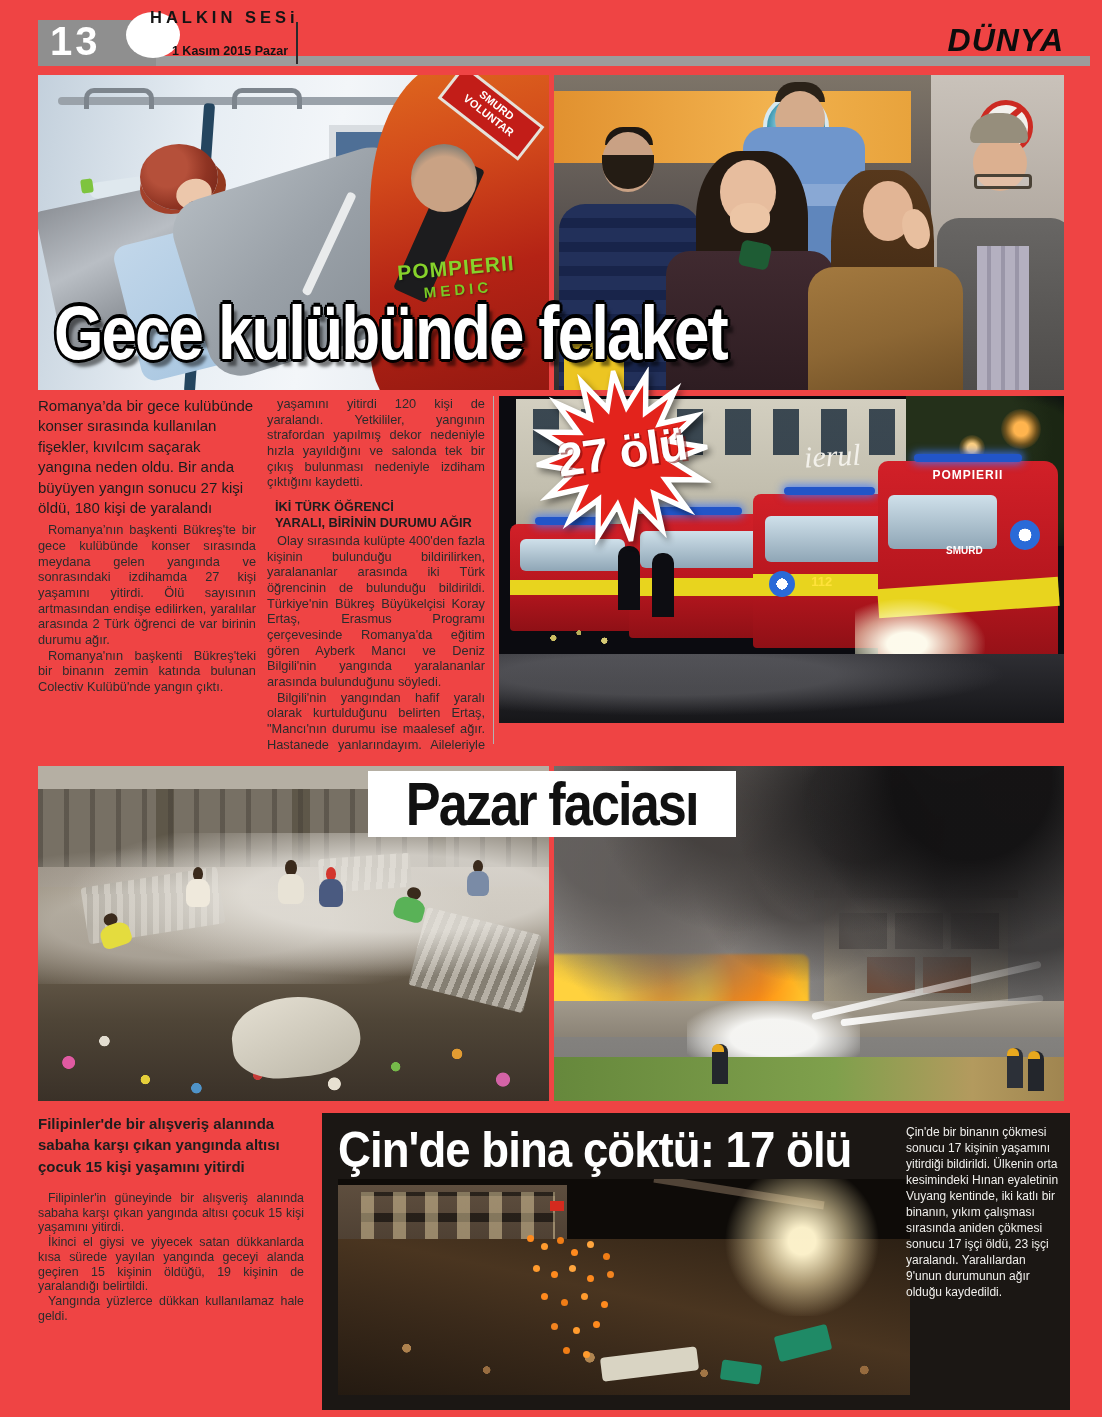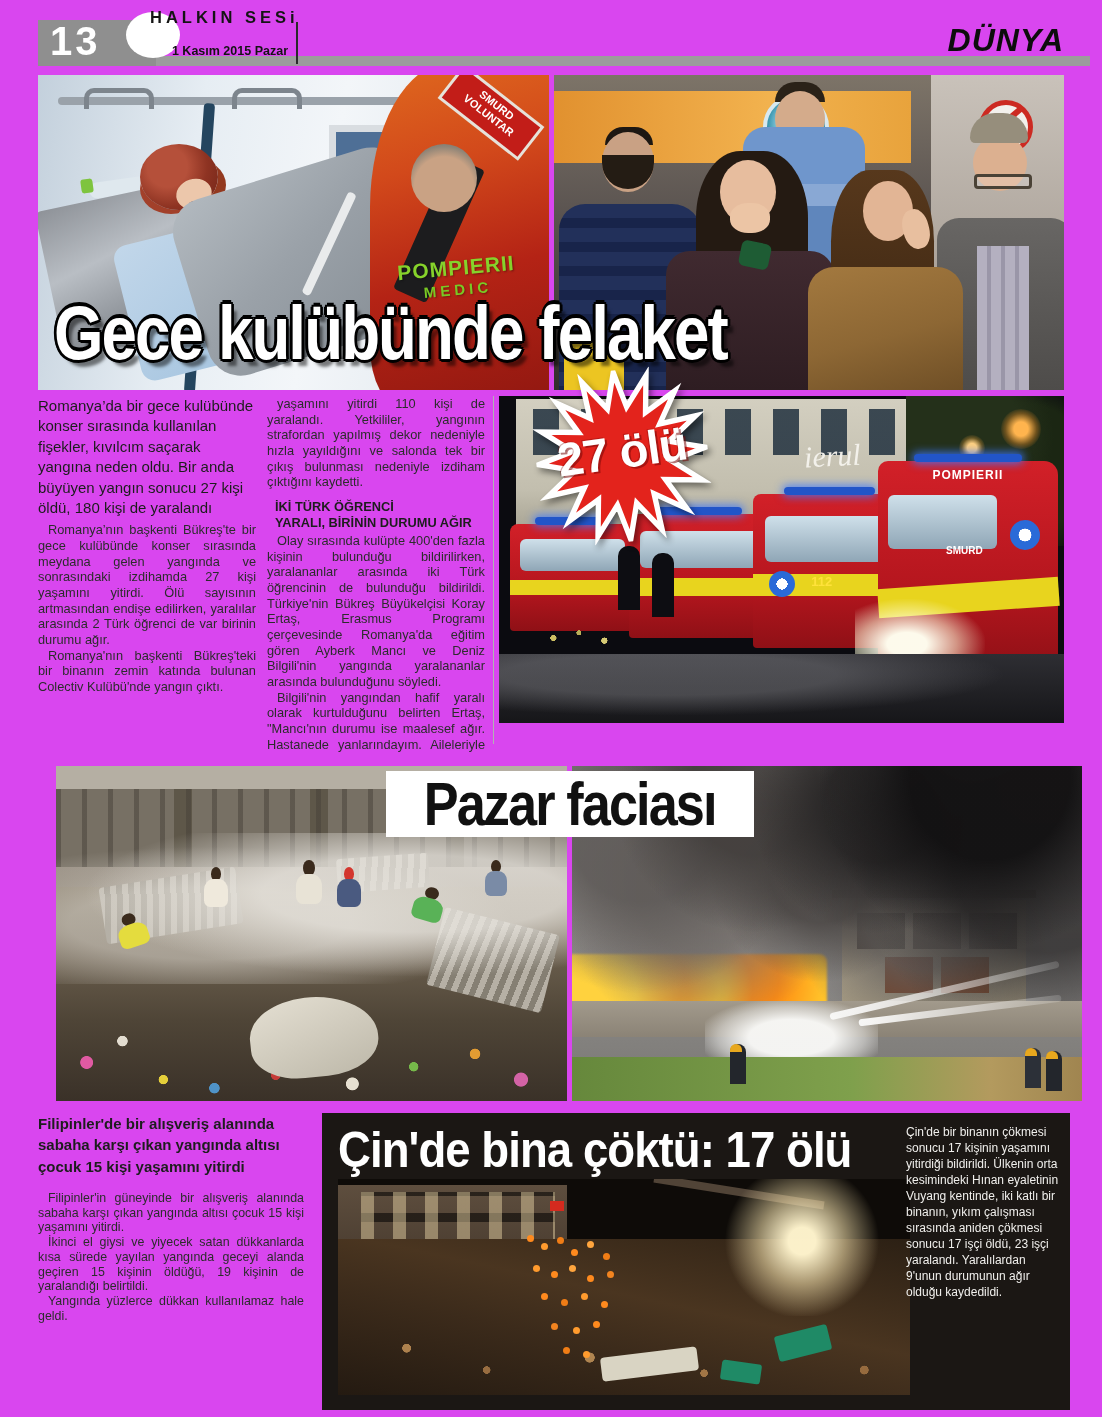--- a/index.html
+++ b/index.html
@@ -1,16 +1,16 @@
 <!DOCTYPE html>
 <html><head>
 <meta charset="utf-8">
 <style>
   html,body{margin:0;padding:0;background:#ffffff;}
-  .page{position:relative;width:1102px;height:1417px;background:#d946ef;overflow:hidden;
+  .page{position:relative;width:1102px;height:1417px;background:#ef4444;overflow:hidden;
         font-family:"Liberation Sans",sans-serif;color:#222;}
   .abs{position:absolute;}
 
   
   .masthead{position:relative;height:75px;}
   .m-bar{position:absolute;left:38px;top:56px;width:1052px;height:10px;background:#9c9c9c;}
   .m-box{position:absolute;left:38px;top:20px;width:118px;height:46px;background:#8f8f8f;border-radius:0 26px 0 0;}
   .m-num{position:absolute;left:50px;top:21px;font-size:40px;font-weight:bold;color:#fff;letter-spacing:3px;line-height:1;}
   .m-notch{position:absolute;left:126px;top:12px;width:54px;height:46px;background:#fff;border-radius:50%;}
   .m-title{position:absolute;left:150px;top:8px;font-size:16.5px;font-weight:bold;letter-spacing:4px;color:#141414;white-space:nowrap;}
@@ -143,21 +143,21 @@
      background:radial-gradient(circle 5px at 20% 50%,#cdbf63 0 60%,transparent 65%),radial-gradient(circle 4px at 45% 30%,#b8ae58 0 60%,transparent 65%),radial-gradient(circle 5px at 70% 60%,#d6ca74 0 60%,transparent 65%);}
 
   
   .starwrap{position:absolute;left:498px;top:-20px;width:172px;height:172px;z-index:7;filter:drop-shadow(3px 4px 3px rgba(0,0,0,.45));}
   .starwrap svg{position:absolute;left:0;top:0;transform:rotate(-6deg);}
   .star-text{position:absolute;left:-22px;top:54px;width:216px;text-align:center;color:#fff;
      font-size:47px;font-weight:900;letter-spacing:-1px;transform:rotate(-8deg);
      text-shadow:2px 2px 0 rgba(120,10,10,.55),-1px -1px 0 rgba(120,10,10,.35);}
 
   
-  .collage2{position:relative;margin:8px 0 0 56px;width:1026px;height:335px;display:flex;gap:5px;}
+  .collage2{position:relative;margin:8px 0 0 38px;width:1026px;height:335px;display:flex;gap:5px;}
   .ph-market{width:511px;height:335px;background:linear-gradient(180deg,#c4beb4 0%,#a9a197 22%,#7d7263 42%,#5b5044 68%,#453c31 100%);}
   .ph-smoke{flex:1;height:335px;background:linear-gradient(180deg,#c9c7c5 0%,#a9a7a5 35%,#8b8987 65%,#7a7874 100%);}
   .headline2-box{position:absolute;left:330px;top:5px;width:368px;height:66px;background:#fff;z-index:6;
      display:flex;align-items:center;justify-content:center;}
   .headline2{margin:0;font-size:55px;font-weight:900;color:#111;letter-spacing:-2px;white-space:nowrap;transform:scale(.95,1.1);}
 
   
   .pd-fence{left:0;top:0;width:100%;height:30%;
      background:repeating-linear-gradient(90deg,rgba(70,64,56,.5) 0 5px,transparent 5px 26px),repeating-linear-gradient(90deg,#777064 0 118px,#5e5749 118px 136px),linear-gradient(180deg,#a49c8e,#8a8272);}
   .pd-fencetop{left:0;top:0;width:100%;height:7%;background:#b5afa3;}
@@ -352,21 +352,21 @@
   </section>
 
   <section class="article1">
     <div class="a1col1">
       <p class="lead">Romanya’da bir gece kulübünde konser sırasında kullanılan fişekler, kıvılcım saçarak yangına neden oldu. Bir anda büyüyen yangın sonucu 27 kişi öldü, 180 kişi de yaralandı</p>
       <p class="body">Romanya’nın başkenti Bükreş'te bir gece kulübünde konser sırasında meydana gelen yangında ve sonrasındaki izdihamda 27 kişi yaşamını yitirdi. Ölü sayısının artmasından endişe edilirken, yaralılar arasında 2 Türk öğrenci de var birinin durumu ağır.</p>
       <p class="body">Romanya'nın başkenti Bükreş'teki bir binanın zemin katında bulunan Colectiv Kulübü'nde yangın çıktı.</p>
 
     </div>
     <div class="a1col2">
-      <p class="body">yaşamını yitirdi 110 kişi de yaralandı. Yetkililer, yangının strafordan yapılmış dekor nedeniyle hızla yayıldığını ve salonda tek bir çıkış bulunması nedeniyle izdiham çıktığını kaydetti.</p>
+      <p class="body">yaşamını yitirdi 120 kişi de yaralandı. Yetkililer, yangının strafordan yapılmış dekor nedeniyle hızla yayıldığını ve salonda tek bir çıkış bulunması nedeniyle izdiham çıktığını kaydetti.</p>
       <p class="subhead">
         <span>İKİ TÜRK ÖĞRENCİ</span>
         <span>YARALI, BİRİNİN DURUMU AĞIR</span>
       </p>
       <p class="body">Olay sırasında kulüpte 400'den fazla kişinin bulunduğu bildirilirken, yaralananlar arasında iki Türk öğrencinin de bulunduğu bildirildi. Türkiye'nin Bükreş Büyükelçisi Koray Ertaş, Erasmus Programı çerçevesinde Romanya'da eğitim gören Ayberk Mancı ve Deniz Bilgili'nin yangında yaralananlar arasında bulunduğunu söyledi.</p>
       <p class="body">Bilgili'nin yangından hafif yaralı olarak kurtulduğunu belirten Ertaş, "Mancı'nın durumu ise maalesef ağır. Hastanede yanlarındayım. Aileleriyle temastayız" dedi.</p>
 
     </div>
     <div class="vrule"></div>
 

